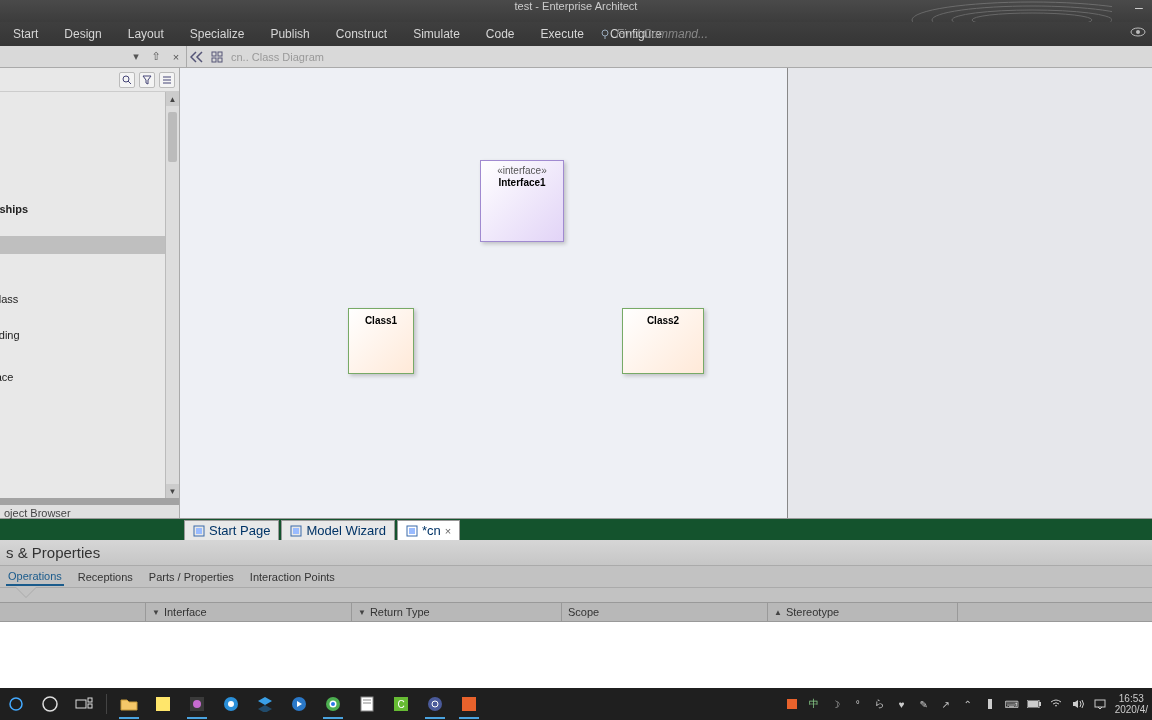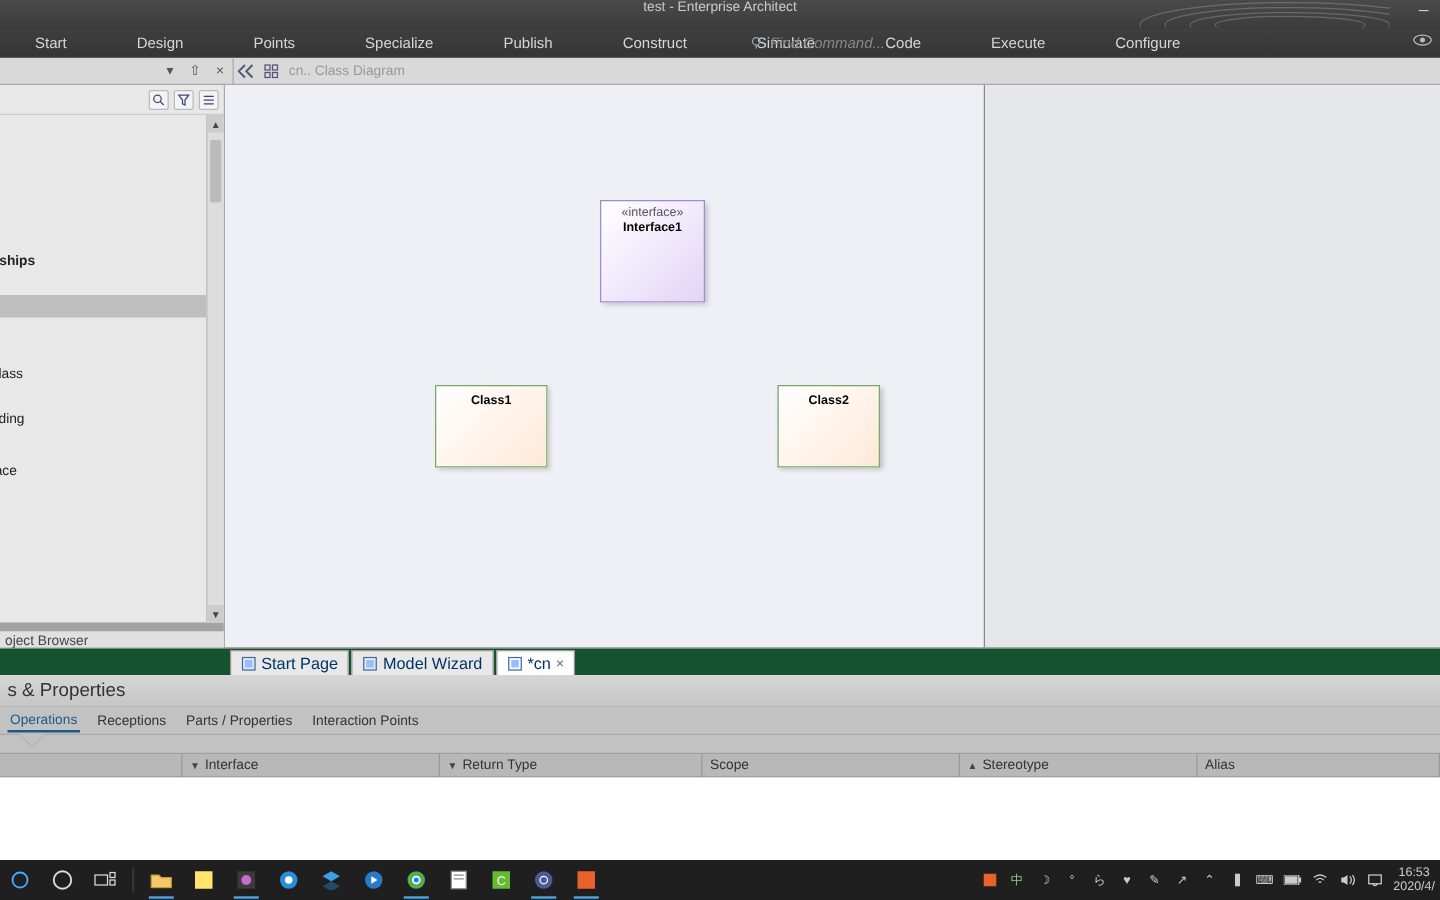--- a/index.html
+++ b/index.html
@@ -6,21 +6,21 @@
 html, body { width: 1152px; height: 720px; overflow: hidden; background: #2b2b2b; }
 
 
 .titlebar { height: 22px; background: linear-gradient(#4a4a4a,#3c3c3c); color: #ccc; font-size: 11px; display: flex; align-items: flex-start; justify-content: center; position: relative; }
 .titlebar .decor { position: absolute; right: 40px; top: -10px; width: 260px; height: 60px; pointer-events: none; opacity: 0.2; }
 .titlebar .decor svg { width: 100%; height: 100%; }
 .titlebar .minbtn { position: absolute; right: 6px; top: 2px; width: 14px; height: 14px; color: #ccc; font-size: 14px; line-height: 10px; text-align: center; cursor: pointer; }
 
 
 .menubar { height: 24px; background: linear-gradient(#3f3f3f,#353535); display: flex; align-items: center; padding-left: 0; color: #d6d6d6; font-size: 12px; position: relative; }
-.menubar .mitem { padding: 0 28px; height: 24px; display: flex; align-items: center; cursor: pointer; }
+.menubar .mitem { padding: 0 13px; height: 24px; display: flex; align-items: center; cursor: pointer; }
 .menubar .find { position: absolute; left: 600px; display: flex; align-items: center; gap: 6px; color: #888; }
 .menubar .find .pin { color: #9aa; font-size: 12px; }
 
 
 .subbar { height: 22px; background: #d9d9d9; border-bottom: 1px solid #aaa; display: flex; align-items: center; padding: 0 4px; font-size: 11px; color: #555; }
 .subbar .left { width: 180px; display: flex; justify-content: flex-end; align-items: center; gap: 4px; }
 .subbar .divider { width: 1px; height: 22px; background: #aaa; margin: 0 2px; }
 .subbar .icons { display: flex; gap: 4px; align-items: center; }
 .subbar .crumb { margin-left: 6px; color: #999; }
 .subbar .tbtn { width: 16px; height: 16px; display: inline-flex; align-items: center; justify-content: center; cursor: pointer; color: #555; }
@@ -98,21 +98,21 @@
           <ellipse cx="180" cy="30" rx="60" ry="7"></ellipse>
     </g>
       </svg>
   </div>
   <div class="minbtn">–</div>
 </div>
 
 <div class="menubar">
   <div class="mitem">Start</div>
     <div class="mitem">Design</div>
-    <div class="mitem">Points</div>
+    <div class="mitem">Layout</div>
     <div class="mitem">Specialize</div>
     <div class="mitem">Publish</div>
     <div class="mitem">Construct</div>
     <div class="mitem">Simulate</div>
     <div class="mitem">Code</div>
     <div class="mitem">Execute</div>
     <div class="mitem">Configure</div>
   <div class="find">
     <span class="pin">
       <svg width="10" height="10" viewBox="0 0 10 10">
@@ -206,21 +206,21 @@
     </div>
     <div class="footer">oject Browser</div>
   </div>
 
   <div class="canvaswrap">
     <div class="canvas">
       <div class="node interface" style="left:300px;top:92px;width:84px;height:82px">
         <div class="stereo">«interface»</div>
         <div class="name">Interface1</div>
       </div>
-      <div class="node" style="left:168px;top:240px;width:90px;height:66px">
+      <div class="node" style="left:168px;top:240px;width:66px;height:66px">
         <div class="name" style="margin-top:6px">Class1</div>
       </div>
       <div class="node" style="left:442px;top:240px;width:82px;height:66px">
         <div class="name" style="margin-top:6px">Class2</div>
       </div>
     </div>
     <div class="canvas-right"></div>
   </div>
 </div>
 
@@ -277,23 +277,20 @@
       <div class="col" style="width: 210px;">
         <span class="sort">▼</span>
         <span>Return Type</span>
       </div>
       <div class="col" style="width: 206px;">
         <span>Scope</span>
       </div>
       <div class="col" style="width: 190px;">
         <span class="sort">▲</span>
         <span>Stereotype</span>
-      </div>
-      <div class="col" style="width: 194px;">
-        <span>Alias</span>
       </div>
     </div>
   <div class="body"></div>
 </div>
 
 <div class="taskbar">
   <div class="tleft">
     <span class="tbicon">
         <svg width="16" height="16" viewBox="0 0 16 16">
           <circle cx="8" cy="8" r="6" fill="none" stroke="#4af" stroke-width="1.5"></circle>

